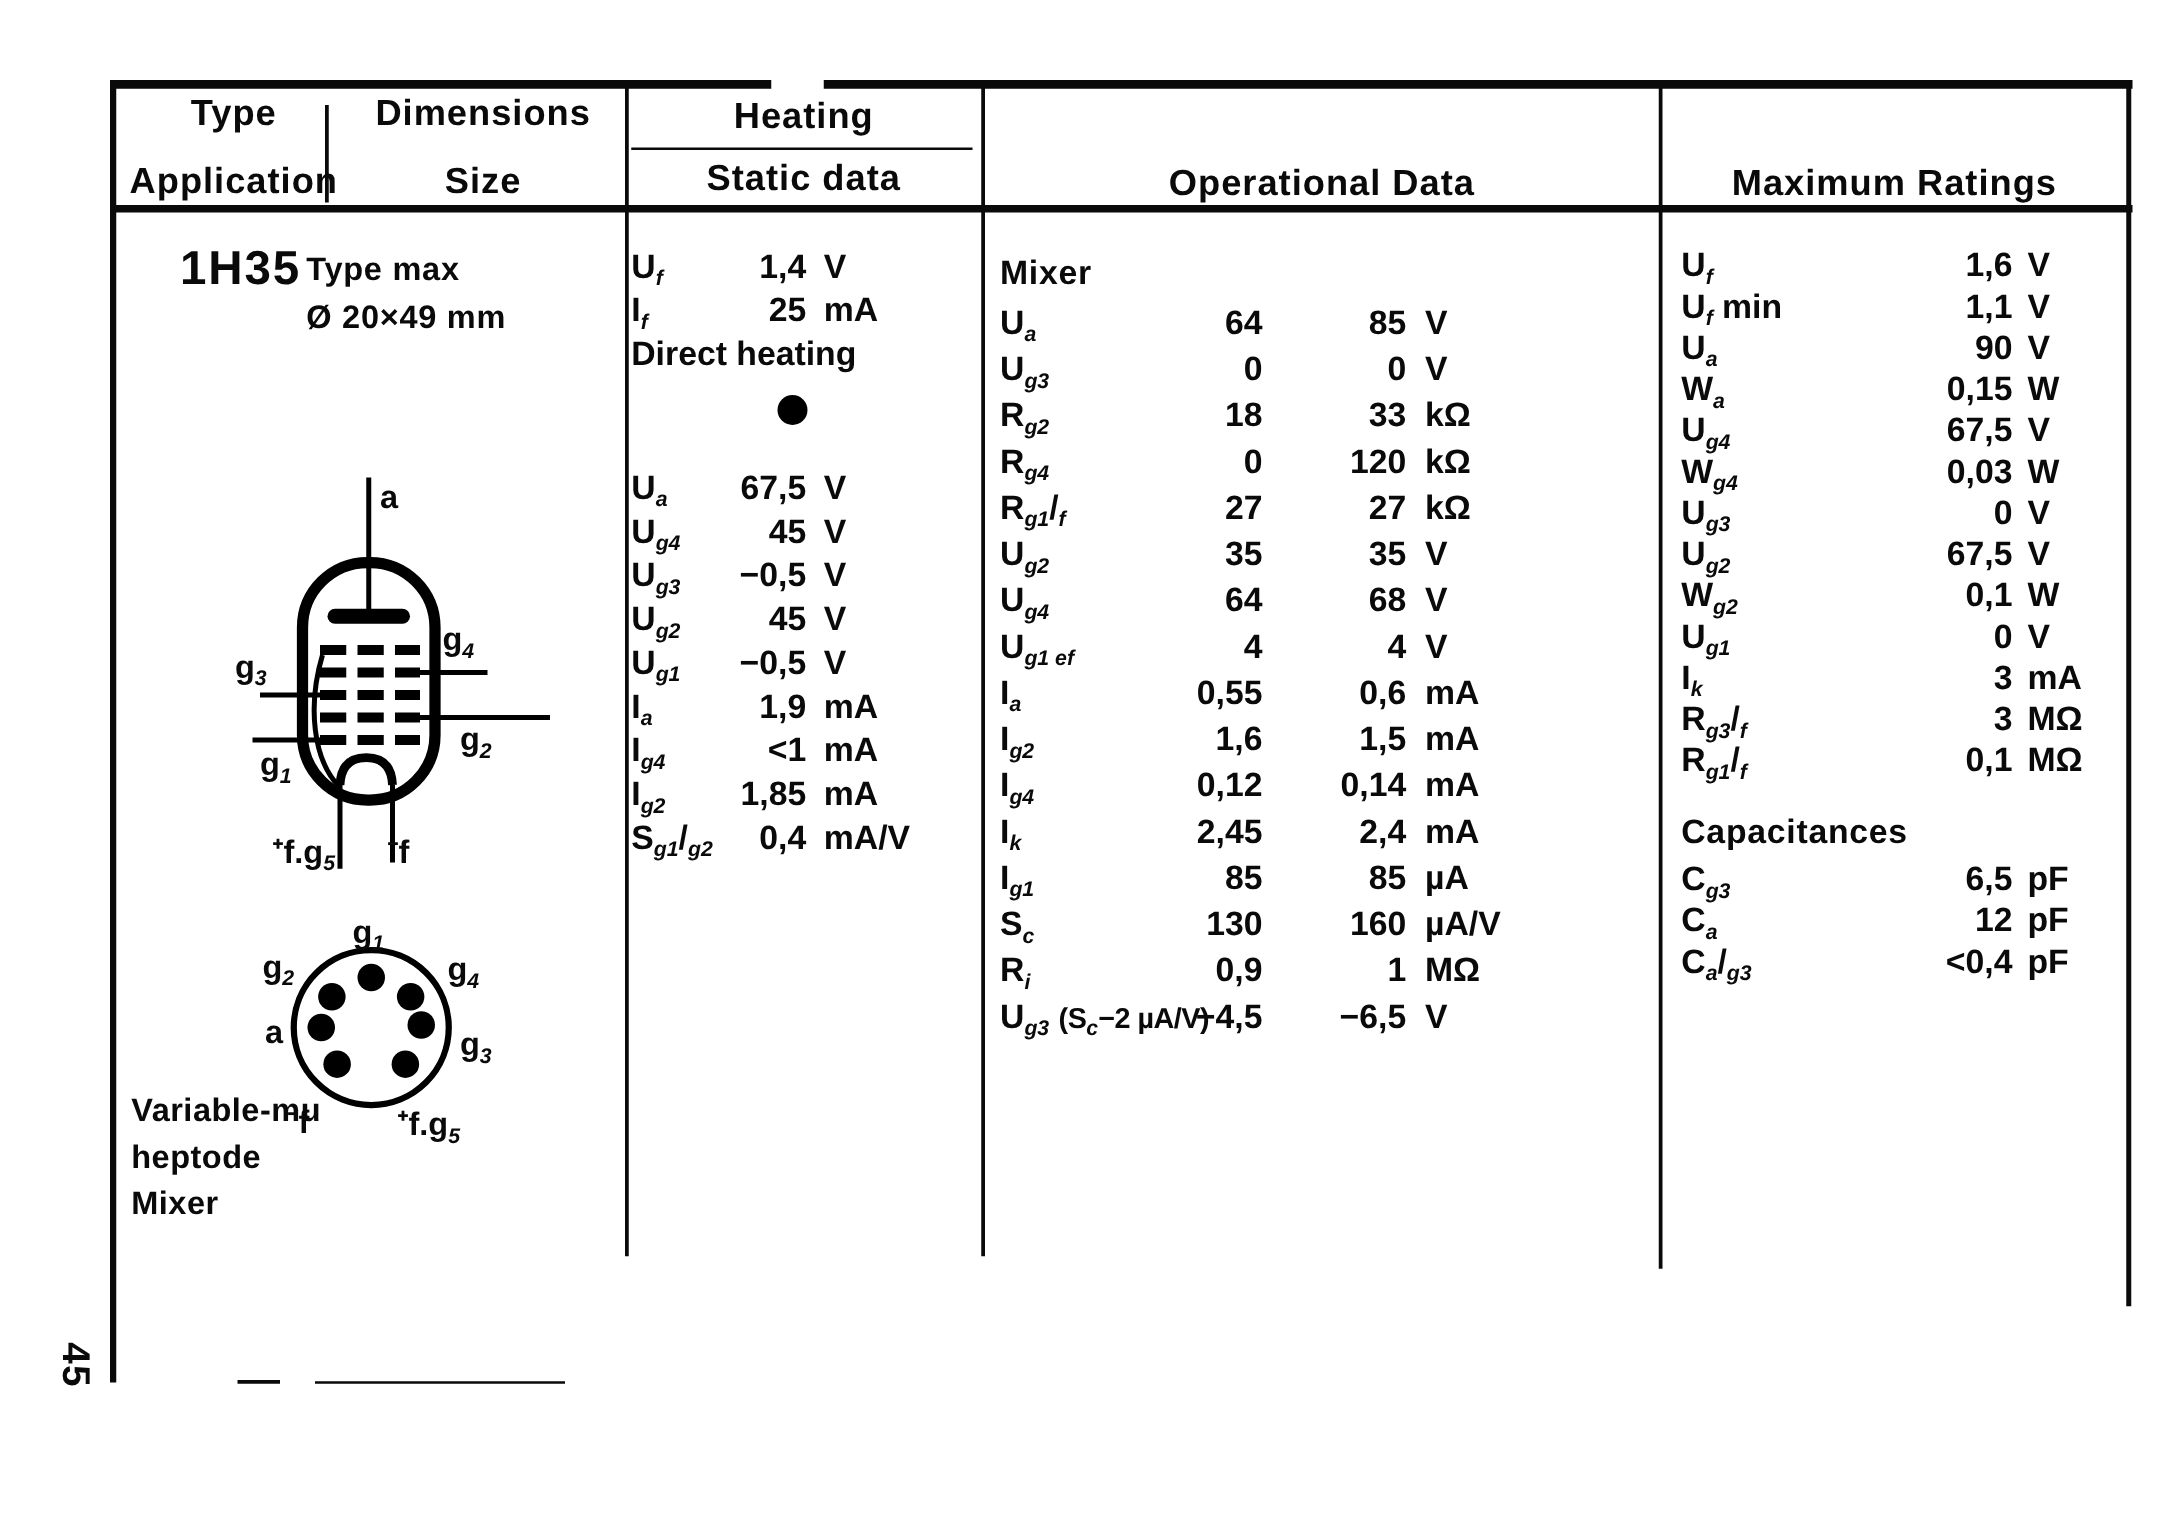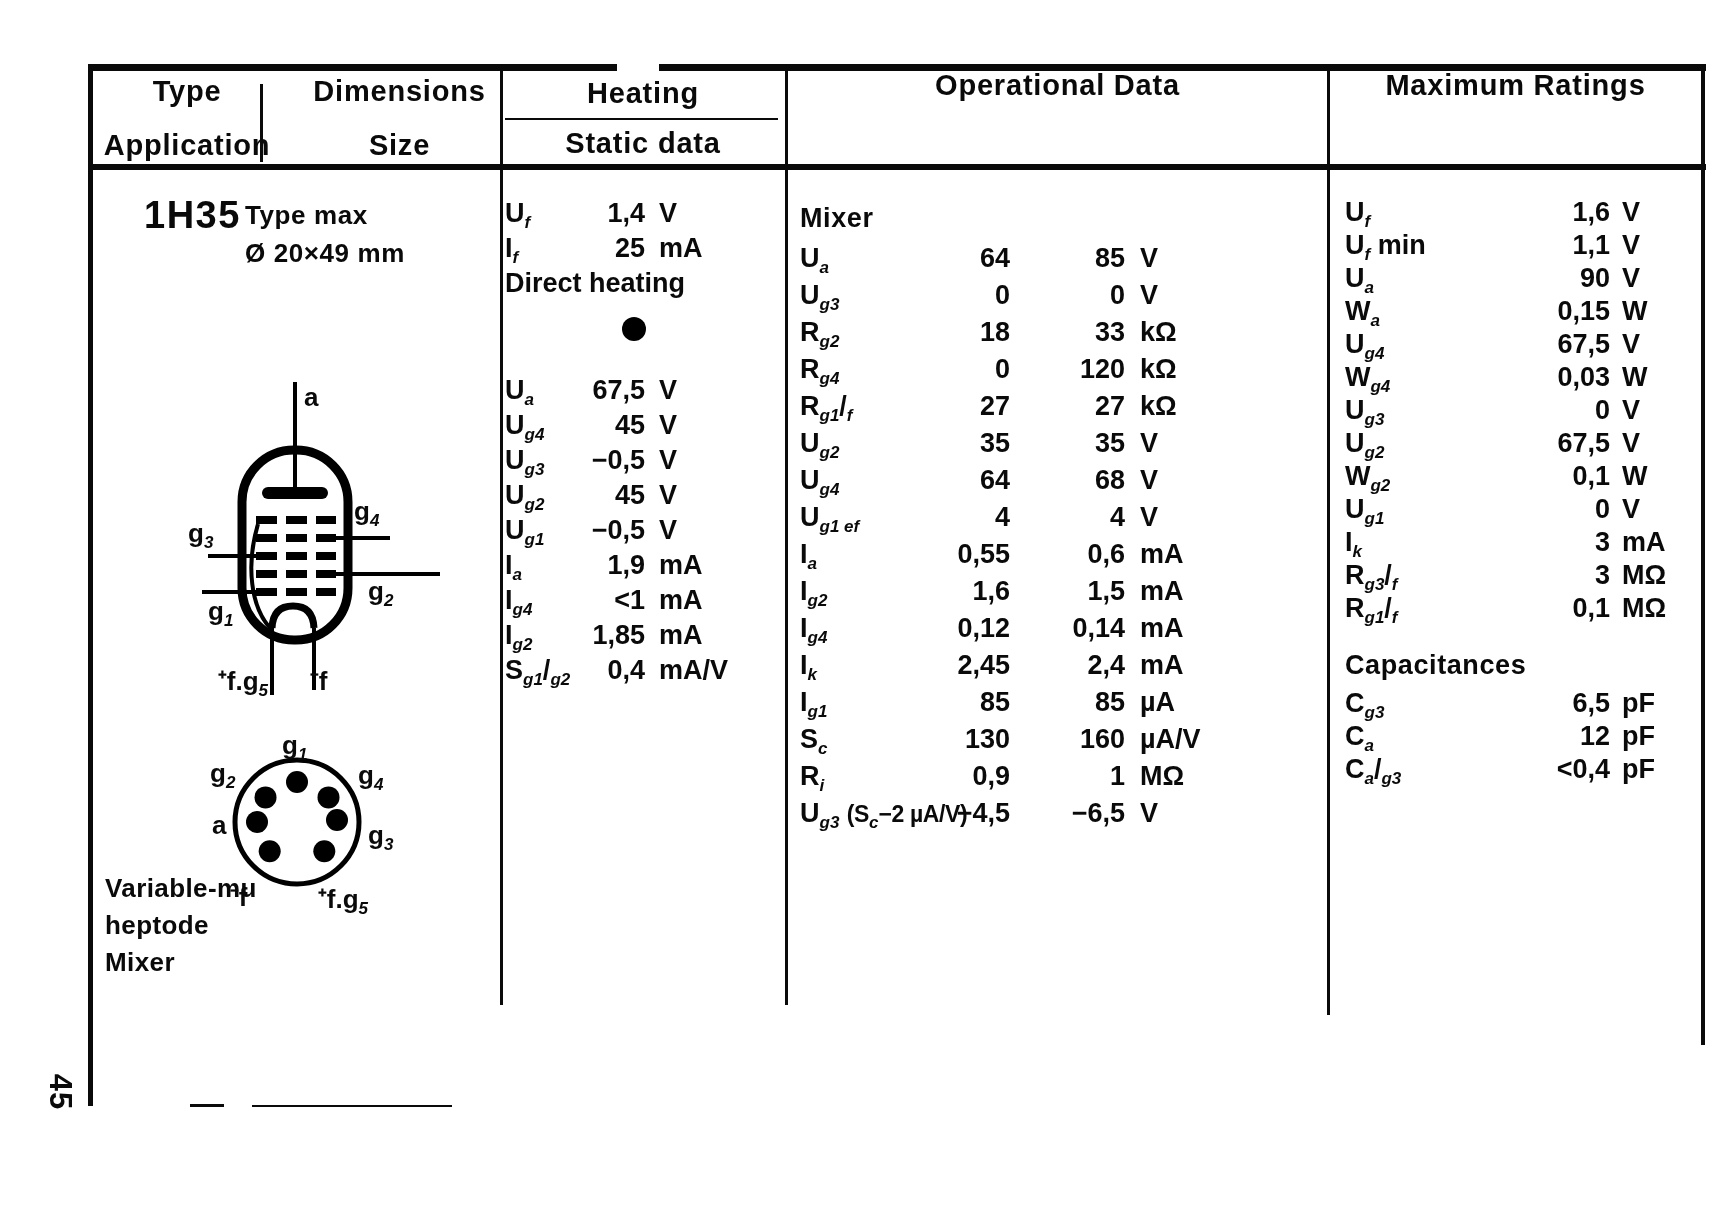--- a/index.html
+++ b/index.html
@@ -5,21 +5,21 @@
   html,body{margin:0;padding:0;background:#e8e8e4;}
   .page{position:relative;width:1728px;height:1216px;background:#ffffff;overflow:hidden;
         font-family:"Liberation Sans", sans-serif;color:#0a0a0a;font-weight:700;}
   .abs{position:absolute;margin-left:44px;}
   .bar{position:absolute;background:#0a0a0a;}
   .gap{position:absolute;background:#ffffff;}
 
   
   .hcell{position:absolute;display:flex;flex-direction:column;align-items:center;justify-content:space-between;
          font-size:29px;letter-spacing:0.8px;}
-  .hcell.center1{justify-content:flex-start;}
+  .hcell.center1{justify-content:flex-end;}
   .hline{line-height:34px;}
 
   
   .rows{position:absolute;}
   .row{display:grid;align-items:baseline;height:35px;line-height:35px;font-size:27px;white-space:nowrap;}
   .rows-heat .row{grid-template-columns:68px 72px 1fr;height:35px;}
   .rows-op   .row{grid-template-columns:140px 70px 115px 1fr;height:37px;line-height:37px;}
   .rows-max  .row{grid-template-columns:165px 100px 1fr;height:33px;line-height:33px;}
   .lab{overflow:visible;}
   .val{text-align:right;}
@@ -56,21 +56,21 @@
   <div class="bar" style="left:785px;top:64px;width:3px;height:941px;"></div>
   <div class="bar" style="left:1327px;top:64px;width:3px;height:951px;"></div>
   <div class="bar" style="left:505px;top:118px;width:273px;height:2px;"></div>
   <div class="bar" style="left:190px;top:1104px;width:34px;height:3px;"></div>
   <div class="bar" style="left:252px;top:1105px;width:200px;height:2px;"></div>
 
   <div class="hcell" style="left:101px;top:74px;width:172px;height:88px;">
     <span class="hline">Type</span>
     <span class="hline">Application</span>
   </div>
-  <div class="hcell" style="left:268px;top:74px;width:263px;height:88px;gap:16px;">
+  <div class="hcell" style="left:255px;top:74px;width:263px;height:88px;gap:16px;">
     <span class="hline">Dimensions</span>
     <span class="hline">Size</span>
   </div>
   <div class="hcell" style="left:503px;top:76px;width:280px;height:84px;">
     <span class="hline">Heating</span>
     <span class="hline">Static data</span>
   </div>
   <div class="hcell center1" style="left:788px;top:68px;width:539px;height:96px;">
     <span class="hline">Operational Data</span>
   </div>

